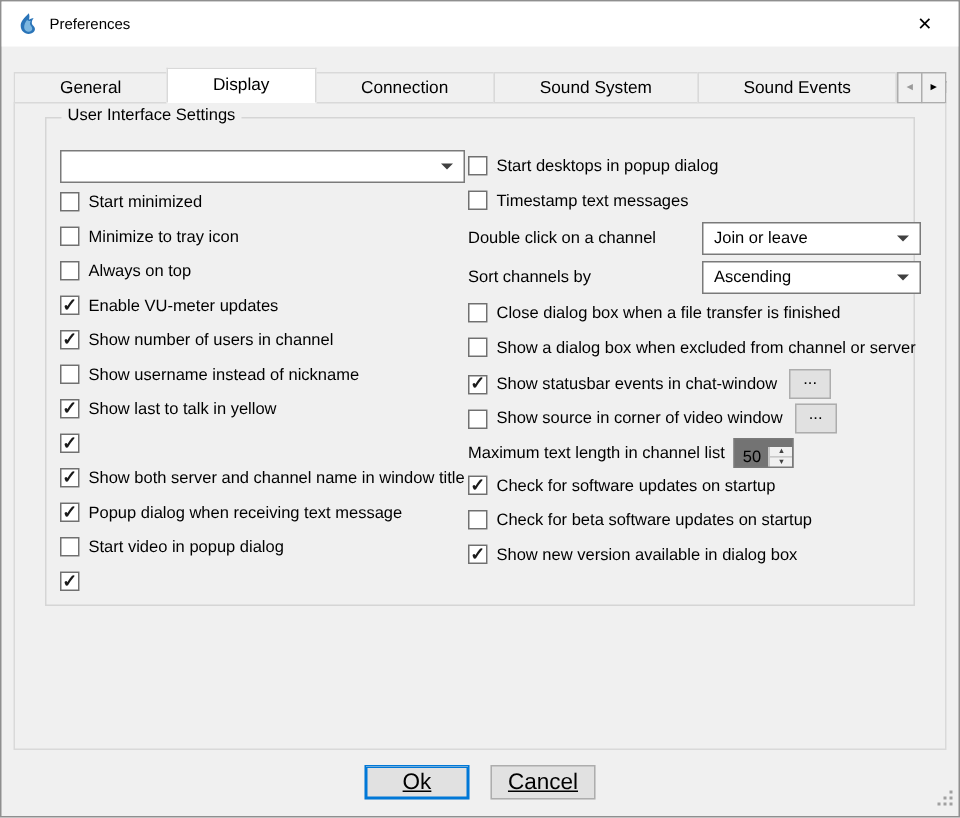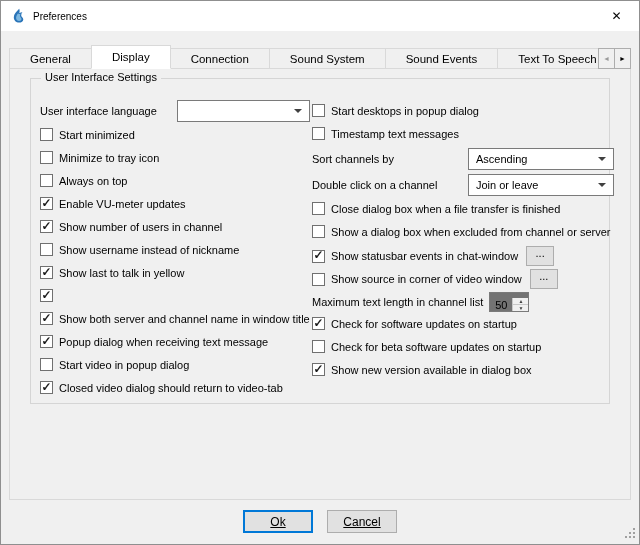--- a/index.html
+++ b/index.html
@@ -34,21 +34,21 @@
   .tabbar {
     position: relative;
     margin: 14px 8px 0 8px;
     height: 24px;
     display: flex; align-items: flex-end;
     overflow: hidden;
     z-index: 2;
   }
   .tab {
     font-size: 11.5px;
-    padding: 0 20px;
+    padding: 0 30px;
     height: 21px;
     background: #f0f0f0;
     border: 1px solid #d9d9d9;
     display: flex; align-items: center;
     margin-right: -1px;
     white-space: nowrap;
     flex: 0 0 auto;
   }
   .tab.active {
     background: #fff;
@@ -143,21 +143,21 @@
   .spin .sbtns span:first-child { border-bottom: 1px solid #c8c8c8; }
   
   .footer {
     position: absolute; left: 0; right: 0; bottom: 11px;
     display: flex; justify-content: center; gap: 14px;
   }
   .btn {
     width: 70px; height: 23px;
     background: #e1e1e1; border: 1px solid #adadad;
     display: flex; align-items: center; justify-content: center;
-    font-size: 12px;
+    font-size: 15px;
   }
   .btn span { text-decoration: underline; }
   .btn.default { border: 1px solid #0078d7; box-shadow: inset 0 0 0 1px #0078d7; }
   .grip { position: absolute; right: 3px; bottom: 3px; }
 </style>
 </head>
 <body>
 
 <div class="win">
 
@@ -208,21 +208,20 @@
         </span>
     </div>
   </div>
 
   <div class="pane">
     <div class="groupbox">
       <span class="legend">User Interface Settings</span>
 
       <div class="col-left">
         <div class="row tall">
-          <span class="lang-label">User interface language</span>
           <span class="combo lang">
             <span class="cval"></span>
             <span class="chev"></span>
           </span>
         </div>
         <div class="row">
           <span class="cb" data-checked="false"></span>
           <span class="lbl">Start minimized</span>
         </div>
         <div class="row">
@@ -259,44 +258,43 @@
         <div class="row">
           <span class="cb" data-checked="true"></span>
           <span class="lbl">Popup dialog when receiving text message</span>
         </div>
         <div class="row">
           <span class="cb" data-checked="false"></span>
           <span class="lbl">Start video in popup dialog</span>
         </div>
         <div class="row">
           <span class="cb" data-checked="true"></span>
-          <span class="lbl">Closed video dialog should return to video-tab</span>
         </div>
       </div>
 
       <div class="col-right">
         <div class="row">
           <span class="cb" data-checked="false"></span>
           <span class="lbl">Start desktops in popup dialog</span>
         </div>
         <div class="row">
           <span class="cb" data-checked="false"></span>
           <span class="lbl">Timestamp text messages</span>
+        </div>
+        <div class="row tall">
+          <span class="lbl">Double click on a channel</span>
+          <span class="combo w146">
+            <span class="cval">Join or leave</span>
+            <span class="chev"></span>
+          </span>
         </div>
         <div class="row tall">
           <span class="lbl">Sort channels by</span>
           <span class="combo w146">
             <span class="cval">Ascending</span>
-            <span class="chev"></span>
-          </span>
-        </div>
-        <div class="row tall">
-          <span class="lbl">Double click on a channel</span>
-          <span class="combo w146">
-            <span class="cval">Join or leave</span>
             <span class="chev"></span>
           </span>
         </div>
         <div class="row">
           <span class="cb" data-checked="false"></span>
           <span class="lbl">Close dialog box when a file transfer is finished</span>
         </div>
         <div class="row">
           <span class="cb" data-checked="false"></span>
           <span class="lbl">Show a dialog box when excluded from channel or server</span>

